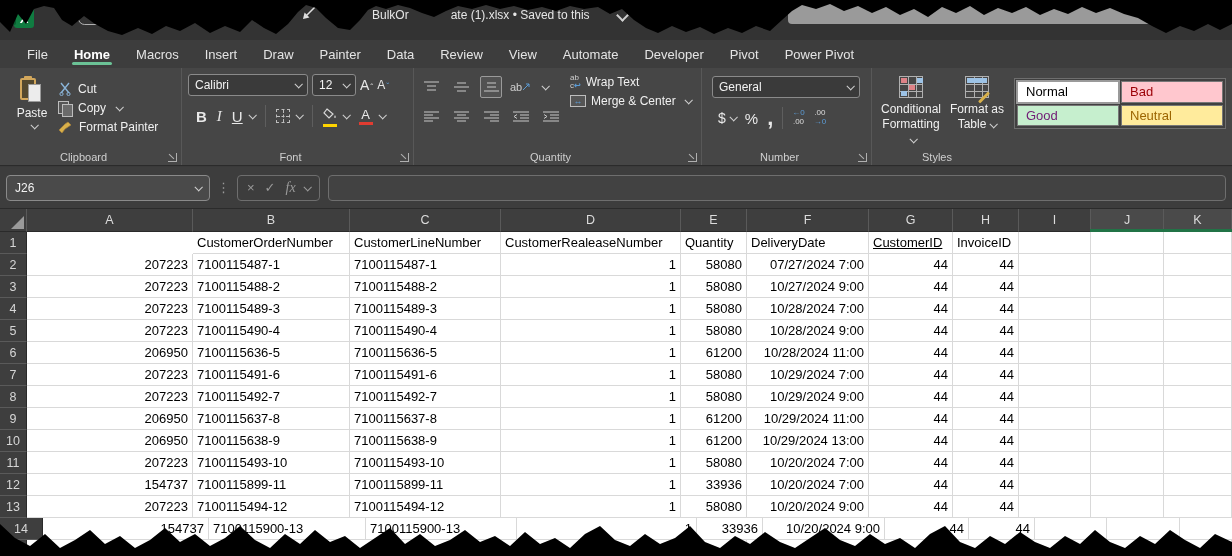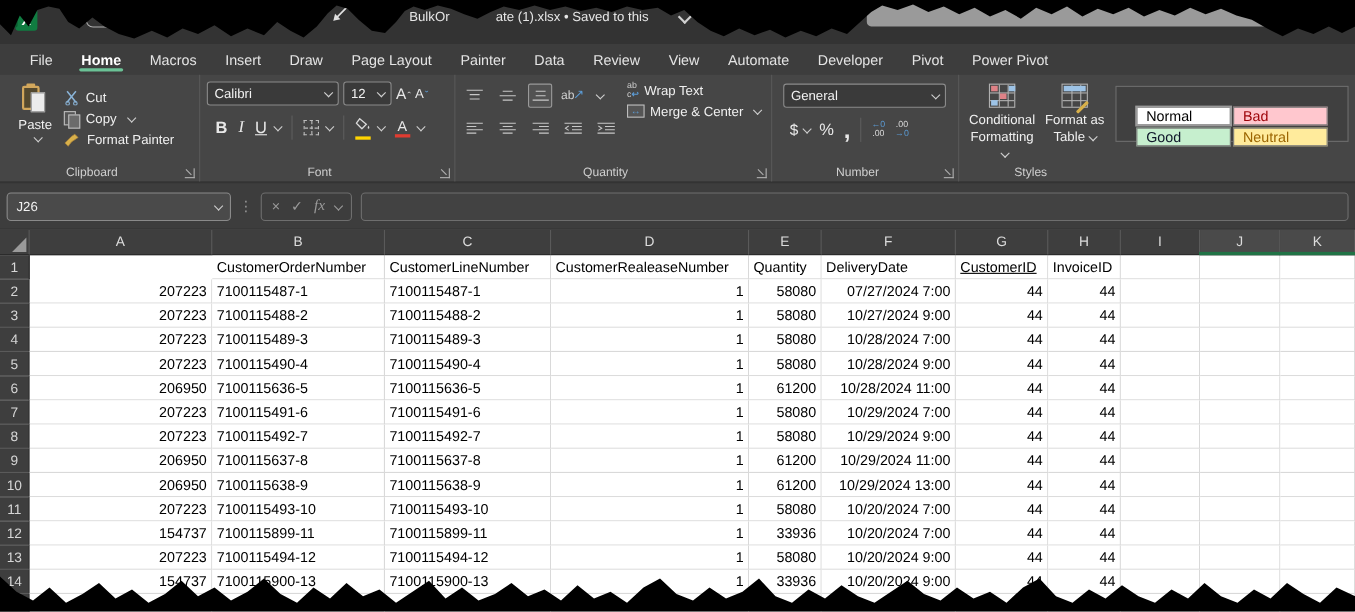--- a/index.html
+++ b/index.html
@@ -86,21 +86,21 @@
   .grid-ic{width:24px;height:22px;margin-bottom:4px;position:relative;background:
       linear-gradient(#b0b0b0,#b0b0b0) 0 7px/100% 1px no-repeat,
       linear-gradient(#b0b0b0,#b0b0b0) 0 14px/100% 1px no-repeat,
       linear-gradient(#b0b0b0,#b0b0b0) 8px 0/1px 100% no-repeat,
       linear-gradient(#b0b0b0,#b0b0b0) 16px 0/1px 100% no-repeat;
       border:1px solid #b0b0b0;}
   .cf-ic::before{content:'';position:absolute;left:1px;top:1px;width:6px;height:5px;background:#de8287;}
   .cf-ic::after{content:'';position:absolute;left:9px;top:8px;width:6px;height:5px;background:#de8287;box-shadow:-8px 6px 0 #9dc3e6, 8px -7px 0 #9dc3e6;}
   .fat-ic::before{content:'';position:absolute;left:1px;top:1px;right:1px;height:5px;background:#9dc3e6;}
   .fat-ic::after{content:'';position:absolute;right:-3px;bottom:-2px;width:14px;height:3px;background:#d8b04a;transform:rotate(-45deg);border-radius:1px;}
-  .style-gallery{flex:1;margin:4px 0 18px 4px;border:1px solid #6e6e6e;background:#404040;display:grid;grid-template-columns:1fr 1fr;grid-auto-rows:1fr;gap:2px;padding:18px;}
+  .style-gallery{flex:1;margin:4px 0 18px 4px;border:1px solid #6e6e6e;background:#404040;display:grid;grid-template-columns:1fr 1fr;grid-auto-rows:1fr;gap:2px;padding:2px;}
   .style-chip{display:flex;align-items:center;padding-left:8px;font-size:13px;border:1px solid #777;}
   .style-chip.selected{outline:2px solid #9a9a9a;outline-offset:-1px;}
 
   
   .fbar{position:absolute;left:0;top:167px;width:100%;height:42px;background:#3d3d3d;border-bottom:1px solid #2b2b2b;display:flex;align-items:center;}
   .namebox{margin-left:6px;width:204px;height:26px;background:#4a4a4a;border:1px solid #8a8a8a;border-radius:4px;display:flex;align-items:center;color:#f2f2f2;font-size:12px;padding:0 8px;}
   .namebox .chev{margin-left:auto;}
   .fdots{color:#9a9a9a;margin:0 7px;font-size:13px;}
   .fxcluster{height:26px;border:1px solid #6e6e6e;border-radius:4px;display:flex;align-items:center;gap:10px;padding:0 9px;color:#9a9a9a;font-size:13px;}
   .fx-it{font-style:italic;font-family:"Liberation Serif",serif;font-size:14px;}
@@ -145,21 +145,20 @@
     <div class="title-chev"></div>
     <div class="search-remnant"></div>
   </div>
 
   <div class="tabsrow">
       <div class="tab">File</div>
       <div class="tab active">Home</div>
       <div class="tab">Macros</div>
       <div class="tab">Insert</div>
       <div class="tab">Draw</div>
-      <div class="tab">Page Layout</div>
       <div class="tab">Painter</div>
       <div class="tab">Data</div>
       <div class="tab">Review</div>
       <div class="tab">View</div>
       <div class="tab">Automate</div>
       <div class="tab">Developer</div>
       <div class="tab">Pivot</div>
       <div class="tab">Power Pivot</div>
     </div>
 
@@ -330,21 +329,21 @@
         <span><span>Formatting</span><span class="chev"></span></span>
       </div>
       <div class="cf-btn">
         <span class="grid-ic fat-ic"></span>
         <span>Format as</span>
         <span><span>Table</span><span class="chev"></span></span>
       </div>
       <div class="style-gallery">
           <div class="style-chip selected" style="background: rgb(255, 255, 255); color: rgb(0, 0, 0);">Normal</div>
           <div class="style-chip" style="background: rgb(255, 199, 206); color: rgb(156, 0, 6);">Bad</div>
-          <div class="style-chip" style="background: rgb(198, 239, 206); color: #0f172a;">Good</div>
+          <div class="style-chip" style="background: rgb(198, 239, 206); color: #701a75;">Good</div>
           <div class="style-chip" style="background: rgb(255, 235, 156); color: rgb(156, 101, 0);">Neutral</div>
         </div>
       <span class="rgroup-label" style="left:0;right:auto;width:130px;">Styles</span>
     </div>
   </div>
 
   <div class="fbar">
     <div class="namebox">
       <span>J26</span>
       <span class="chev"></span>
@@ -553,21 +552,21 @@
           <div class="cell ar" style="width: 180px;">1</div>
           <div class="cell ar" style="width: 66px;">58080</div>
           <div class="cell ar" style="width: 122px;">10/20/2024 9:00</div>
           <div class="cell ar" style="width: 84px;">44</div>
           <div class="cell ar" style="width: 66px;">44</div>
           <div class="cell ar" style="width: 72px;"></div>
           <div class="cell ar" style="width: 73px;"></div>
           <div class="cell ar" style="width: 68px;"></div>
         </div>
         <div class="srow">
-          <div class="rowhdr" style="width: 27px;">14</div>
+          <div class="rowhdr" style="width: 43px;">14</div>
           <div class="cell ar" style="width: 166px;">154737</div>
           <div class="cell" style="width: 157px;">7100115900-13</div>
           <div class="cell" style="width: 151px;">7100115900-13</div>
           <div class="cell ar" style="width: 180px;">1</div>
           <div class="cell ar" style="width: 66px;">33936</div>
           <div class="cell ar" style="width: 122px;">10/20/2024 9:00</div>
           <div class="cell ar" style="width: 84px;">44</div>
           <div class="cell ar" style="width: 66px;">44</div>
           <div class="cell ar" style="width: 72px;"></div>
           <div class="cell ar" style="width: 73px;"></div>

